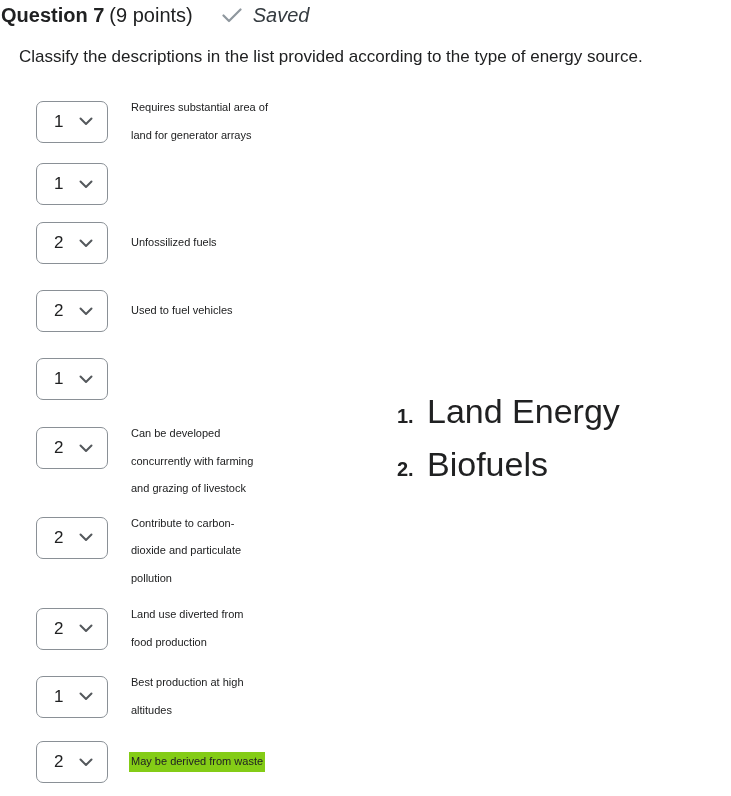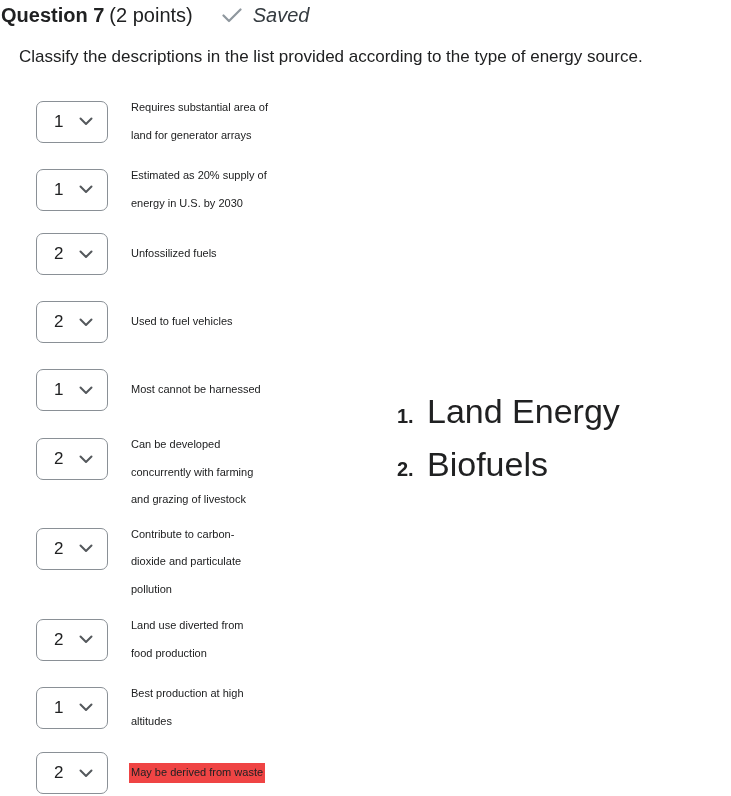--- a/index.html
+++ b/index.html
@@ -39,35 +39,35 @@
   .select-box {
     flex: none; width: 72px; height: 42px; box-sizing: border-box;
     border: 1px solid #8a9096; border-radius: 7px; background: #ffffff;
     display: flex; align-items: center; justify-content: space-between;
     padding: 0 14px 0 17px; font-family: inherit; font-size: 17px; color: #202122;
     cursor: pointer;
   }
   .chevron { display: inline-flex; align-items: center; }
 
   .desc { font-size: 11px; line-height: 27.5px; white-space: pre-line; }
-  .highlight { background: #ef4444; padding: 3px 2px 5px 2px; margin-left: -2px; }
+  .highlight { background: #84cc16; padding: 3px 2px 5px 2px; margin-left: -2px; }
 
   
   .legend { position: absolute; left: 397px; top: 391px; }
   .legend-item { display: flex; align-items: baseline; height: 40px; margin-bottom: 13px; }
   .legend-num { font-size: 20px; font-weight: 600; width: 30px; flex: none; }
   .legend-label { font-size: 34px; font-weight: 400; line-height: 40px; }
 </style>
 </head>
 <body>
 
 <div class="page">
 
   <div class="header">
-    <span class="q-title"><span class="q-num">Question 7</span><span class="points">(2 points)</span></span>
+    <span class="q-title"><span class="q-num">Question 7</span><span class="points">(9 points)</span></span>
     <span class="check">
       <svg width="20" height="15" viewBox="0 0 20 15">
           <path d="M1.5 7.5 L7 13 L18.5 1.5" fill="none" stroke="#8f979e" stroke-width="2.2" stroke-linecap="round" stroke-linejoin="round"></path>
         </svg>
     </span>
     <span class="saved">Saved</span>
   </div>
 
   <p class="instruction">Classify the descriptions in the list provided according to the type of energy source.</p>
 
@@ -88,22 +88,20 @@
 
     <div class="row">
       <button class="select-box">
         <span>1</span>
         <span class="chevron">
             <svg width="14" height="9" viewBox="0 0 14 9">
               <path d="M1.5 1.5 L7 7 L12.5 1.5" fill="none" stroke="#54585c" stroke-width="2" stroke-linecap="round" stroke-linejoin="round"></path>
             </svg>
           </span>
       </button>
-      <div class="desc">Estimated as 20% supply of
-energy in U.S. by 2030</div>
     </div>
 
     <div class="row">
       <button class="select-box">
         <span>2</span>
         <span class="chevron">
             <svg width="14" height="9" viewBox="0 0 14 9">
               <path d="M1.5 1.5 L7 7 L12.5 1.5" fill="none" stroke="#54585c" stroke-width="2" stroke-linecap="round" stroke-linejoin="round"></path>
             </svg>
           </span>
@@ -125,21 +123,20 @@
 
     <div class="row">
       <button class="select-box">
         <span>1</span>
         <span class="chevron">
             <svg width="14" height="9" viewBox="0 0 14 9">
               <path d="M1.5 1.5 L7 7 L12.5 1.5" fill="none" stroke="#54585c" stroke-width="2" stroke-linecap="round" stroke-linejoin="round"></path>
             </svg>
           </span>
       </button>
-      <div class="desc">Most cannot be harnessed</div>
     </div>
 
     <div class="row row-3">
       <button class="select-box">
         <span>2</span>
         <span class="chevron">
             <svg width="14" height="9" viewBox="0 0 14 9">
               <path d="M1.5 1.5 L7 7 L12.5 1.5" fill="none" stroke="#54585c" stroke-width="2" stroke-linecap="round" stroke-linejoin="round"></path>
             </svg>
           </span>

